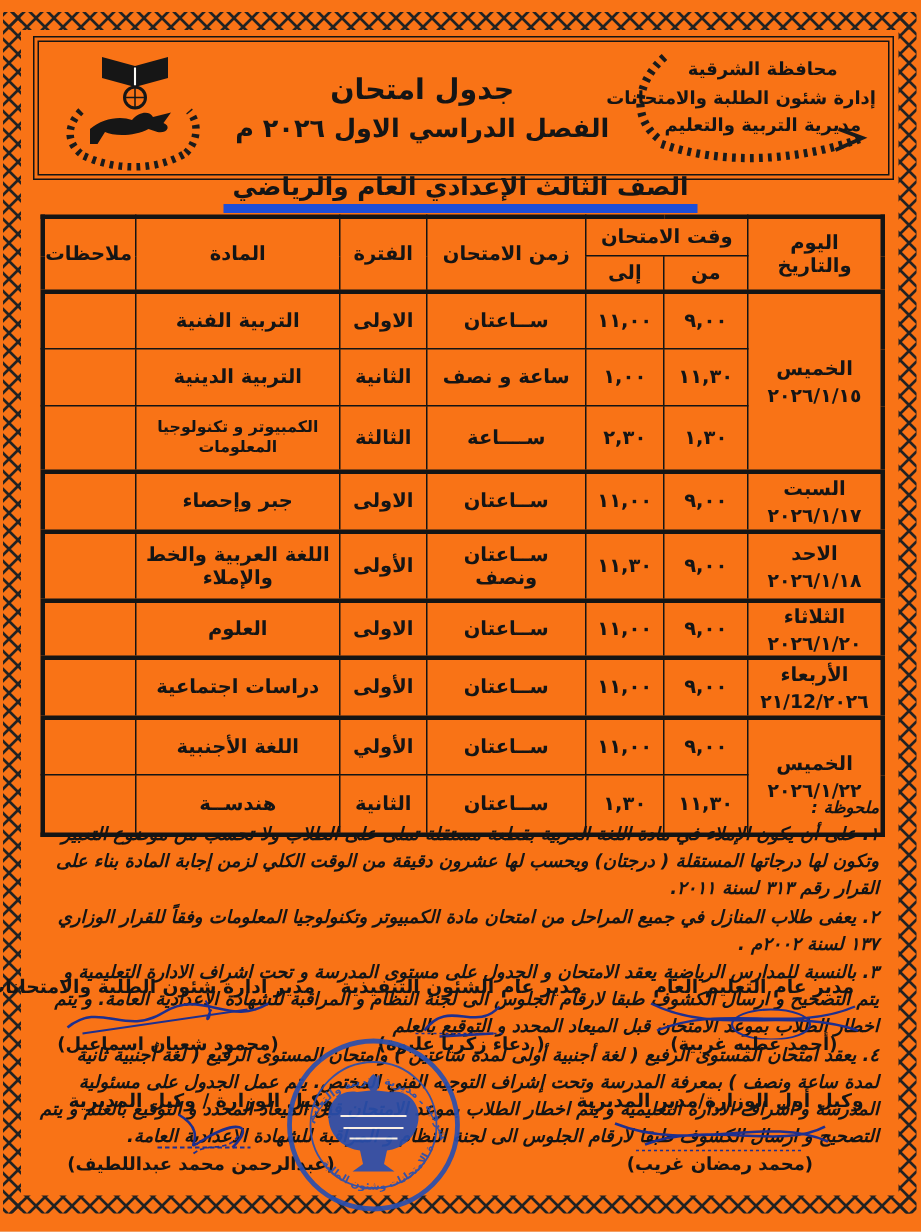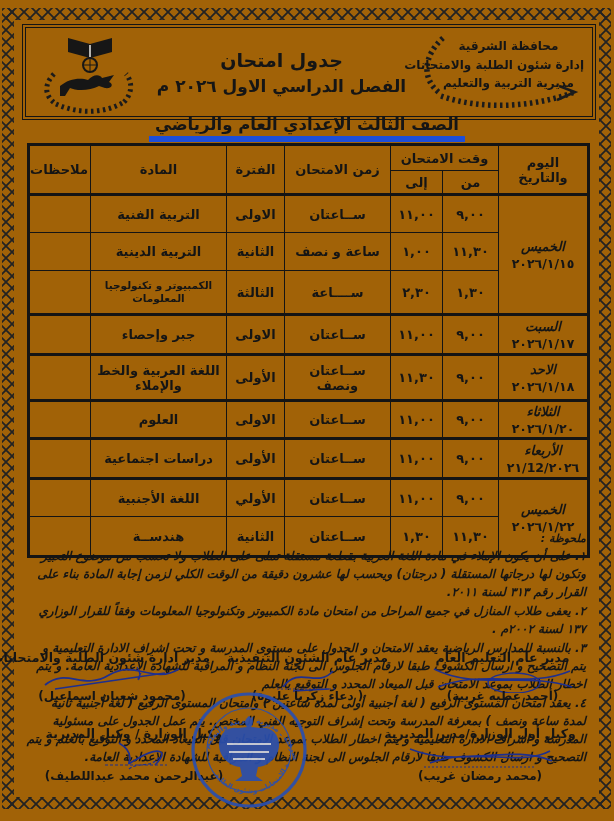--- a/index.html
+++ b/index.html
@@ -1,17 +1,17 @@
 <!DOCTYPE html>
 <html lang="ar"><head>
 <meta charset="utf-8">
 <style>
   html,body{margin:0;padding:0;}
   body{width:614px;height:821px;background:#e9e7e0;font-family:"DejaVu Sans",sans-serif;}
-  .page{position:relative;width:614px;height:821px;background:#a16207;overflow:hidden;color:#151515;}
+  .page{position:relative;width:614px;height:821px;background:#f97316;overflow:hidden;color:#151515;}
   .frame-svg{position:absolute;inset:0;pointer-events:none;}
 
   
   .hdr-box{position:absolute;left:22px;top:24px;width:566px;height:88px;border:4px double #141414;
            display:flex;flex-direction:row;align-items:center;justify-content:space-between;background:transparent;}
   .logo-wrap{width:130px;height:84px;position:relative;flex:0 0 auto;}
   .titles{flex:1;text-align:center;direction:rtl;}
   .title-1{font-size:19px;font-weight:700;}
   .title-2{font-size:17px;font-weight:700;margin-top:5px;}
   .org-wrap{width:185px;height:84px;position:relative;flex:0 0 auto;direction:rtl;}
@@ -25,21 +25,21 @@
   
   table.sched{position:absolute;top:143px;left:27px;width:560px;border-collapse:collapse;direction:rtl;
               font-weight:700;table-layout:fixed;}
   table.sched th,table.sched td{border:1.5px solid #141414;text-align:center;vertical-align:middle;
               padding:1px 2px;font-size:13px;background:transparent;}
   table.sched{border:3px solid #141414;}
   table.sched thead th{font-size:13px;height:22px;}
   table.sched thead tr.sub th{height:20px;}
   table.sched thead{border-bottom:3px solid #141414;}
   tr.grp td{border-top:3.5px solid #141414;}
-  .day-name{font-size:13px;font-weight:700;font-style:italic;}
+  .day-name{font-size:13px;font-weight:700;}
   .day-date{font-size:12.5px;font-weight:700;margin-top:2px;}
   td.subj{font-size:12px;}
   td.subj.small{font-size:10.5px;line-height:1.25;}
   td.num{font-size:13px;letter-spacing:.5px;}
 
   
   .notes{position:absolute;top:532px;right:28px;left:26px;direction:rtl;text-align:right;font-style:italic;}
   .notes-heading{font-size:11px;font-weight:700;margin-bottom:2px;}
   .note-item{font-size:12px;font-weight:700;line-height:1.5;margin-bottom:1px;}
   .sig-row-top{position:absolute;top:650px;left:14px;right:14px;display:flex;flex-direction:row-reverse;

